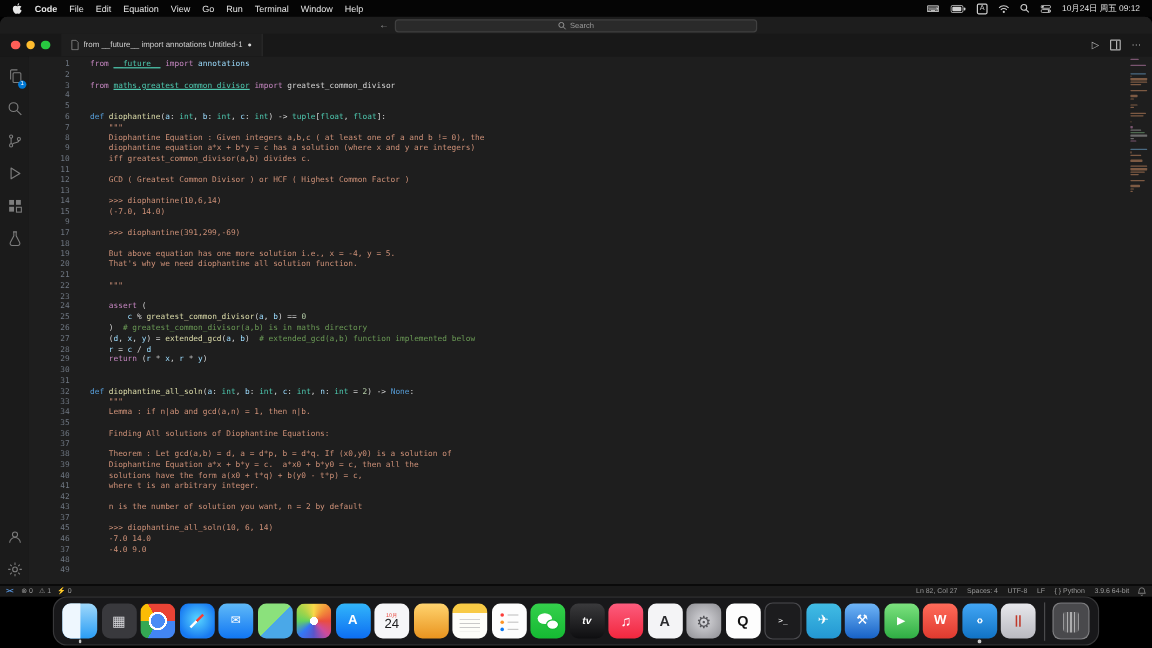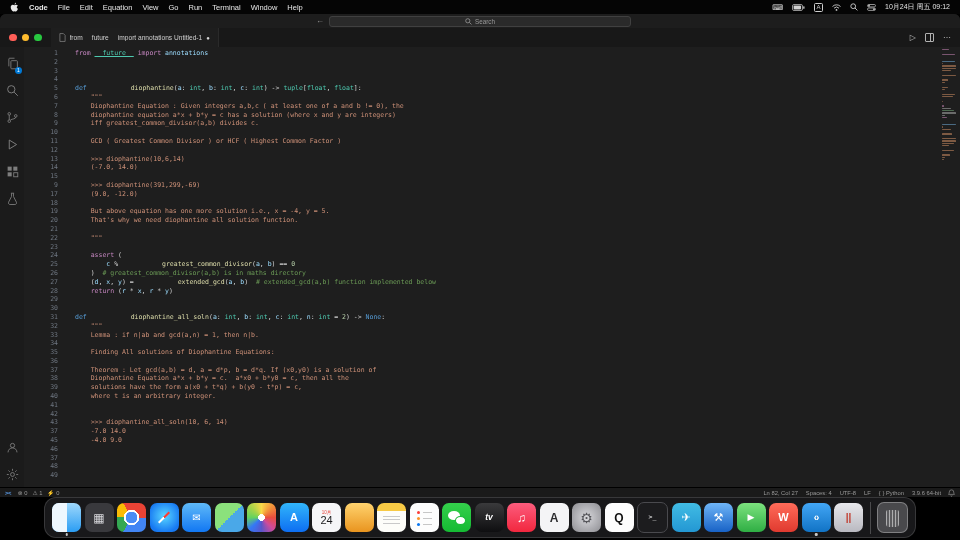--- a/index.html
+++ b/index.html
@@ -50,21 +50,21 @@
   .act-spacer{margin-top:auto;}
 
   
   .editor{flex:1;display:flex;background:#1e1e1e;overflow:hidden;}
   .gutter{width:34px;padding:2px 7px 0 0;text-align:right;color:#6e7681;
           font-family:"DejaVu Sans Mono",monospace;font-size:6.5px;line-height:8.8px;}
   .ln{height:8.8px;}
   .code{flex:1;padding:2px 0 0 10px;font-family:"DejaVu Sans Mono",monospace;font-size:6.5px;
         line-height:8.8px;color:#d4d4d4;overflow:hidden;}
   .cl{height:8.8px;white-space:pre;}
-  .k{color:#c586c0;} .d{color:#569cd6;} .f{color:#dcdcaa;margin-left:40px;} .t{color:#4ec9b0;}
+  .k{color:#c586c0;} .d{color:#569cd6;} .f{color:#dcdcaa;} .t{color:#4ec9b0;}
   .v{color:#9cdcfe;} .s{color:#ce9178;} .c{color:#6a9955;} .n{color:#b5cea8;}
   .m{color:#4ec9b0;text-decoration:underline;}
   .minimap{width:18px;padding-top:2px;}
   .mm-line{height:1.3px;margin-bottom:1.05px;border-radius:0.5px;}
 
   
   .statusbar{position:absolute;bottom:0;left:0;right:0;height:9px;background:#1a1a1a;border-top:0.5px solid #000;
              display:flex;align-items:center;font-size:5.8px;color:#9a9a9a;padding:0 5px;gap:7px;}
   .sb-remote{color:#5da0f0;font-weight:bold;letter-spacing:-0.5px;}
   .sb-problems{display:inline-flex;gap:5px;}
@@ -338,59 +338,61 @@
           <div class="ln">37</div>
           <div class="ln">45</div>
           <div class="ln">46</div>
           <div class="ln">37</div>
           <div class="ln">48</div>
           <div class="ln">49</div>
         </div>
       <div class="code">
           <div class="cl"><span class="k">from</span><span> </span><span class="m">__future__</span><span> </span><span class="k">import</span><span class="v"> annotations</span></div>
           <div class="cl"></div>
+          <div class="cl"><span class="k">from</span><span> </span><span class="m">maths.greatest_common_divisor</span><span> </span><span class="k">import</span><span> greatest_common_divisor</span></div>
           <div class="cl"></div>
           <div class="cl"></div>
           <div class="cl"><span class="d">def</span><span> </span><span class="f">diophantine</span><span>(</span><span class="v">a</span><span>: </span><span class="t">int</span><span>, </span><span class="v">b</span><span>: </span><span class="t">int</span><span>, </span><span class="v">c</span><span>: </span><span class="t">int</span><span>) -&gt; </span><span class="t">tuple</span><span>[</span><span class="t">float</span><span>, </span><span class="t">float</span><span>]:</span></div>
           <div class="cl"><span class="s">    """</span></div>
           <div class="cl"><span class="s">    Diophantine Equation : Given integers a,b,c ( at least one of a and b != 0), the</span></div>
           <div class="cl"><span class="s">    diophantine equation a*x + b*y = c has a solution (where x and y are integers)</span></div>
           <div class="cl"><span class="s">    iff greatest_common_divisor(a,b) divides c.</span></div>
           <div class="cl"></div>
           <div class="cl"><span class="s">    GCD ( Greatest Common Divisor ) or HCF ( Highest Common Factor )</span></div>
           <div class="cl"></div>
           <div class="cl"><span class="s">    &gt;&gt;&gt; diophantine(10,6,14)</span></div>
           <div class="cl"><span class="s">    (-7.0, 14.0)</span></div>
           <div class="cl"></div>
           <div class="cl"><span class="s">    &gt;&gt;&gt; diophantine(391,299,-69)</span></div>
-          <div class="cl"><span class="s">    (9.0, -12.0)</span></div>
           <div class="cl"></div>
           <div class="cl"><span class="s">    But above equation has one more solution i.e., x = -4, y = 5.</span></div>
           <div class="cl"><span class="s">    That's why we need diophantine all solution function.</span></div>
           <div class="cl"></div>
           <div class="cl"><span class="s">    """</span></div>
           <div class="cl"></div>
           <div class="cl"><span>    </span><span class="k">assert</span><span> (</span></div>
           <div class="cl"><span>        </span><span class="v">c</span><span> % </span><span class="f">greatest_common_divisor</span><span>(</span><span class="v">a</span><span>, </span><span class="v">b</span><span>) == </span><span class="n">0</span></div>
           <div class="cl"><span>    )  </span><span class="c"># greatest_common_divisor(a,b) is in maths directory</span></div>
           <div class="cl"><span>    (</span><span class="v">d</span><span>, </span><span class="v">x</span><span>, </span><span class="v">y</span><span>) = </span><span class="f">extended_gcd</span><span>(</span><span class="v">a</span><span>, </span><span class="v">b</span><span>)  </span><span class="c"># extended_gcd(a,b) function implemented below</span></div>
+          <div class="cl"><span>    </span><span class="v">r</span><span> = </span><span class="v">c</span><span> / </span><span class="v">d</span></div>
           <div class="cl"><span>    </span><span class="k">return</span><span> (</span><span class="v">r</span><span> * </span><span class="v">x</span><span>, </span><span class="v">r</span><span> * </span><span class="v">y</span><span>)</span></div>
           <div class="cl"></div>
           <div class="cl"></div>
           <div class="cl"><span class="d">def</span><span> </span><span class="f">diophantine_all_soln</span><span>(</span><span class="v">a</span><span>: </span><span class="t">int</span><span>, </span><span class="v">b</span><span>: </span><span class="t">int</span><span>, </span><span class="v">c</span><span>: </span><span class="t">int</span><span>, </span><span class="v">n</span><span>: </span><span class="t">int</span><span> = </span><span class="n">2</span><span>) -&gt; </span><span class="d">None</span><span>:</span></div>
           <div class="cl"><span class="s">    """</span></div>
           <div class="cl"><span class="s">    Lemma : if n|ab and gcd(a,n) = 1, then n|b.</span></div>
           <div class="cl"></div>
           <div class="cl"><span class="s">    Finding All solutions of Diophantine Equations:</span></div>
           <div class="cl"></div>
           <div class="cl"><span class="s">    Theorem : Let gcd(a,b) = d, a = d*p, b = d*q. If (x0,y0) is a solution of</span></div>
           <div class="cl"><span class="s">    Diophantine Equation a*x + b*y = c.  a*x0 + b*y0 = c, then all the</span></div>
           <div class="cl"><span class="s">    solutions have the form a(x0 + t*q) + b(y0 - t*p) = c,</span></div>
           <div class="cl"><span class="s">    where t is an arbitrary integer.</span></div>
           <div class="cl"></div>
+          <div class="cl"><span class="s">    n is the number of solution you want, n = 2 by default</span></div>
           <div class="cl"></div>
           <div class="cl"><span class="s">    &gt;&gt;&gt; diophantine_all_soln(10, 6, 14)</span></div>
           <div class="cl"><span class="s">    -7.0 14.0</span></div>
           <div class="cl"><span class="s">    -4.0 9.0</span></div>
           <div class="cl"></div>
         </div>
       <div class="minimap">
           <div class="mm-line" style="width: 6.8px; background: rgb(122, 85, 112);"></div>
           <div class="mm-line" style="width: 0px; background: transparent;"></div>
           <div class="mm-line" style="width: 13px; background: rgb(122, 85, 112);"></div>

